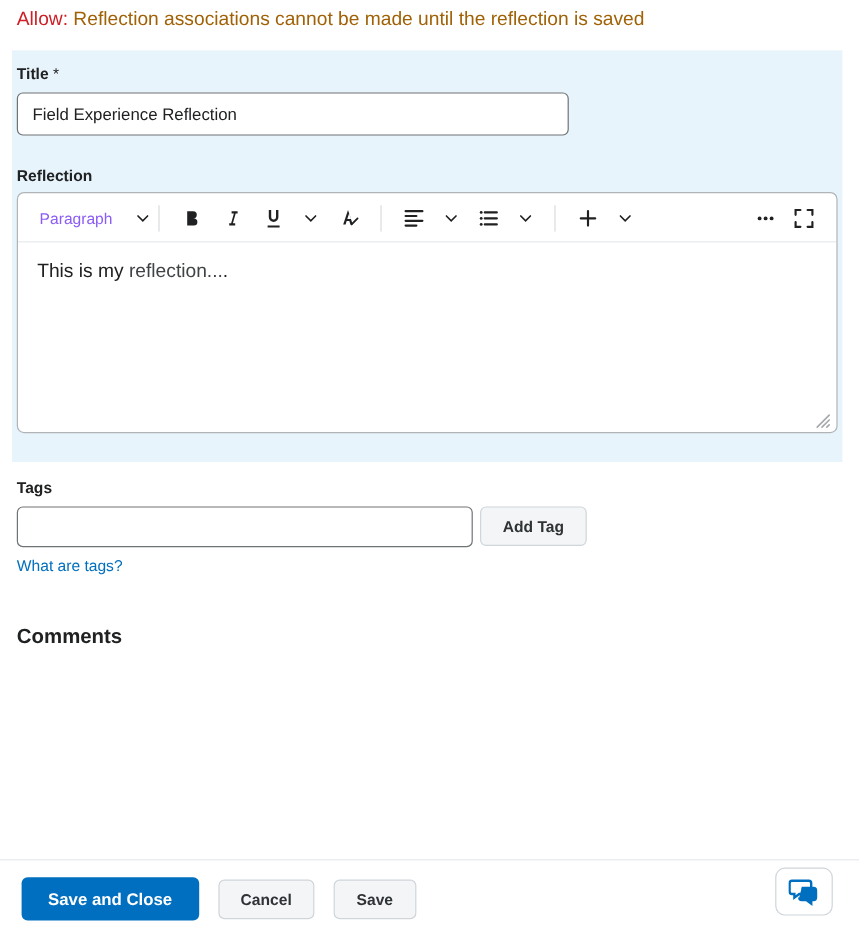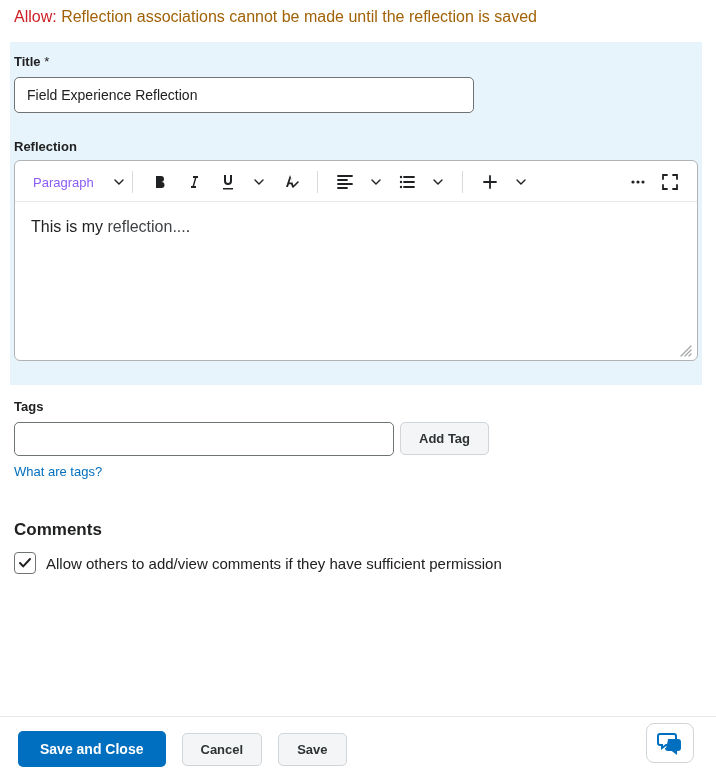--- a/index.html
+++ b/index.html
@@ -335,28 +335,20 @@
     <label class="field-label">Tags</label>
     <div class="tags-row">
       <input class="tags-input" type="text" value="" style="">
       <button class="btn-secondary">Add Tag</button>
     </div>
     <a class="help-link">What are tags?</a>
   </div>
 
   <div class="comments-section">
     <div class="comments-heading">Comments</div>
-    <div class="checkbox-row">
-      <span class="checkbox">
-        <svg width="14" height="14" viewBox="0 0 14 14">
-            <path d="M2 7l3.2 3.4L12 3" stroke="#202122" stroke-width="2" fill="none" stroke-linecap="round" stroke-linejoin="round"></path>
-          </svg>
-      </span>
-      <span class="checkbox-label">Allow others to add/view comments if they have sufficient permission</span>
-    </div>
   </div>
 </div>
 
 <div class="footer-bar">
   <button class="btn-primary">Save and Close</button>
   <button class="btn-secondary">Cancel</button>
   <button class="btn-secondary">Save</button>
 </div>
 
 <div class="chat-fab">

